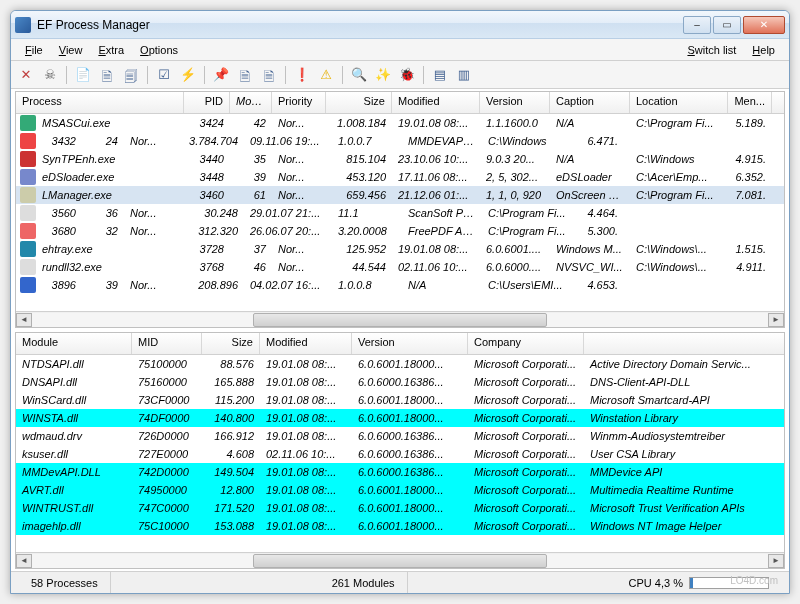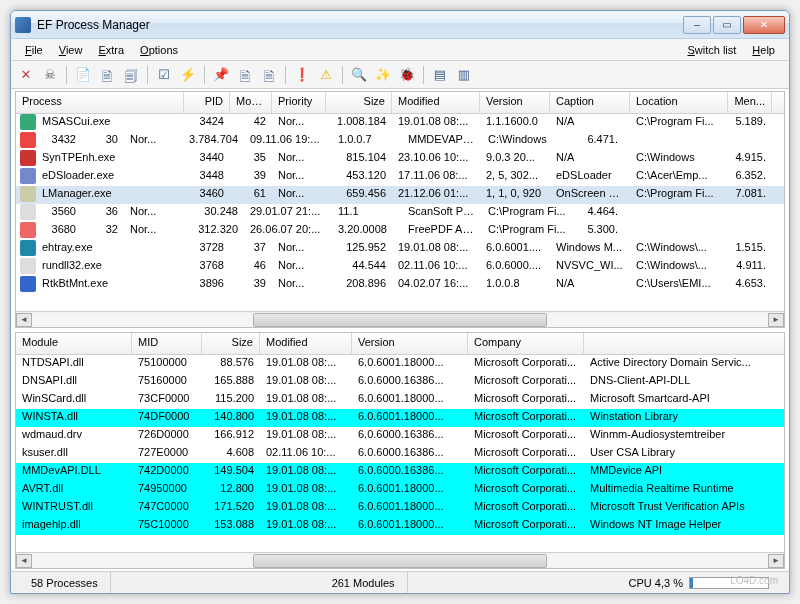--- a/index.html
+++ b/index.html
@@ -22,21 +22,21 @@
 .toolbar { height: 28px; background: #f5f5f5; border-bottom: 1px solid #d0d0d0; display: flex; align-items: center; padding: 0 4px; gap: 2px; }
 .tool-btn { width: 22px; height: 22px; display: flex; align-items: center; justify-content: center; cursor: pointer; border: 1px solid transparent; }
 .tool-sep { width: 1px; height: 18px; background: #c0c0c0; margin: 0 3px; }
 .ico { width: 16px; height: 16px; display: inline-block; }
 
 .panes { flex: 1; display: flex; flex-direction: column; overflow: hidden; }
 .pane { flex: 1; display: flex; flex-direction: column; border: 1px solid #c0c0c0; margin: 2px 4px; overflow: hidden; min-height: 0; }
 .grid-header { display: flex; background: linear-gradient(to bottom,#fff,#f0f0f0); border-bottom: 1px solid #d0d0d0; height: 22px; flex-shrink: 0; }
 .col-h { padding: 3px 6px; border-right: 1px solid #d8d8d8; white-space: nowrap; overflow: hidden; text-overflow: ellipsis; cursor: pointer; }
 .grid-body { flex: 1; overflow: auto; }
-.row { display: flex; height: 18px; align-items: flex-start; white-space: nowrap; }
+.row { display: flex; height: 18px; align-items: center; white-space: nowrap; font-style: italic; }
 .row.sel { background: #d7e4f2; }
 .row.hi { background: #00ffff; }
 .cell { padding: 1px 6px; overflow: hidden; text-overflow: ellipsis; white-space: nowrap; }
 .cell.r { text-align: right; }
 .row-icon { width: 16px; height: 16px; margin-left: 4px; flex-shrink: 0; display: inline-block; }
 
 .hscroll { height: 16px; background: #f0f0f0; border-top: 1px solid #d0d0d0; display: flex; align-items: center; }
 .hscroll-track { flex: 1; height: 14px; background: #f5f5f5; position: relative; }
 .hscroll-thumb { position: absolute; left: 30%; width: 40%; height: 100%; background: linear-gradient(to bottom,#e8e8e8,#d0d0d0); border: 1px solid #b0b0b0; border-radius: 2px; }
 .hscroll-btn { width: 16px; height: 14px; background: #e8e8e8; border: 1px solid #b0b0b0; display: flex; align-items: center; justify-content: center; font-size: 8px; color: #555; }
@@ -138,21 +138,21 @@
         <span class="ico" style="color: rgb(64, 96, 144); font-size: 13px; text-align: center;">▥</span>
       </div>
     </div>
 
   <div class="panes">
 
     <div class="pane p1">
       <div class="grid-header" id="h1">
           <div class="col-h c0">Process</div>
           <div class="col-h c1" style="text-align: right;">PID</div>
-          <div class="col-h c2" style="text-align: right;">Mod...</div>
+          <div class="col-h c2" style="text-align: right; font-style: italic;">Mod...</div>
           <div class="col-h c3">Priority</div>
           <div class="col-h c4" style="text-align: right;">Size</div>
           <div class="col-h c5">Modified</div>
           <div class="col-h c6">Version</div>
           <div class="col-h c7">Caption</div>
           <div class="col-h c8">Location</div>
           <div class="col-h c9" style="text-align: right;">Men...</div>
         </div>
       <div class="pane-wrap">
         <div class="grid-body" id="b1">
@@ -165,21 +165,21 @@
               <div class="cell c4 r">1.008.184</div>
               <div class="cell c5">19.01.08  08:...</div>
               <div class="cell c6">1.1.1600.0</div>
               <div class="cell c7">N/A</div>
               <div class="cell c8">C:\Program Fi...</div>
               <div class="cell c9 r">5.189.</div>
             </div>
             <div class="row">
               <span class="row-icon" style="background: rgb(238, 68, 68); border-radius: 2px;"></span>
               <div class="cell c1 r">3432</div>
-              <div class="cell c2 r">30</div>
+              <div class="cell c2 r">24</div>
               <div class="cell c3">Nor...</div>
               <div class="cell c4 r">3.784.704</div>
               <div class="cell c5">09.11.06  19:...</div>
               <div class="cell c6">1.0.0.7</div>
               <div class="cell c7">MMDEVAPI ...</div>
               <div class="cell c8">C:\Windows</div>
               <div class="cell c9 r">6.471.</div>
             </div>
             <div class="row">
               <span class="row-icon" style="background: rgb(204, 51, 51); border-radius: 2px;"></span>
@@ -265,21 +265,20 @@
               <div class="cell c3">Nor...</div>
               <div class="cell c4 r">44.544</div>
               <div class="cell c5">02.11.06  10:...</div>
               <div class="cell c6">6.0.6000....</div>
               <div class="cell c7">NVSVC_WI...</div>
               <div class="cell c8">C:\Windows\...</div>
               <div class="cell c9 r">4.911.</div>
             </div>
             <div class="row">
               <span class="row-icon" style="background: rgb(51, 102, 204); border-radius: 2px;"></span>
-              <div class="cell c0" style="width: 148px;">RtkBtMnt.exe</div>
               <div class="cell c1 r">3896</div>
               <div class="cell c2 r">39</div>
               <div class="cell c3">Nor...</div>
               <div class="cell c4 r">208.896</div>
               <div class="cell c5">04.02.07  16:...</div>
               <div class="cell c6">1.0.0.8</div>
               <div class="cell c7">N/A</div>
               <div class="cell c8">C:\Users\EMI...</div>
               <div class="cell c9 r">4.653.</div>
             </div>

